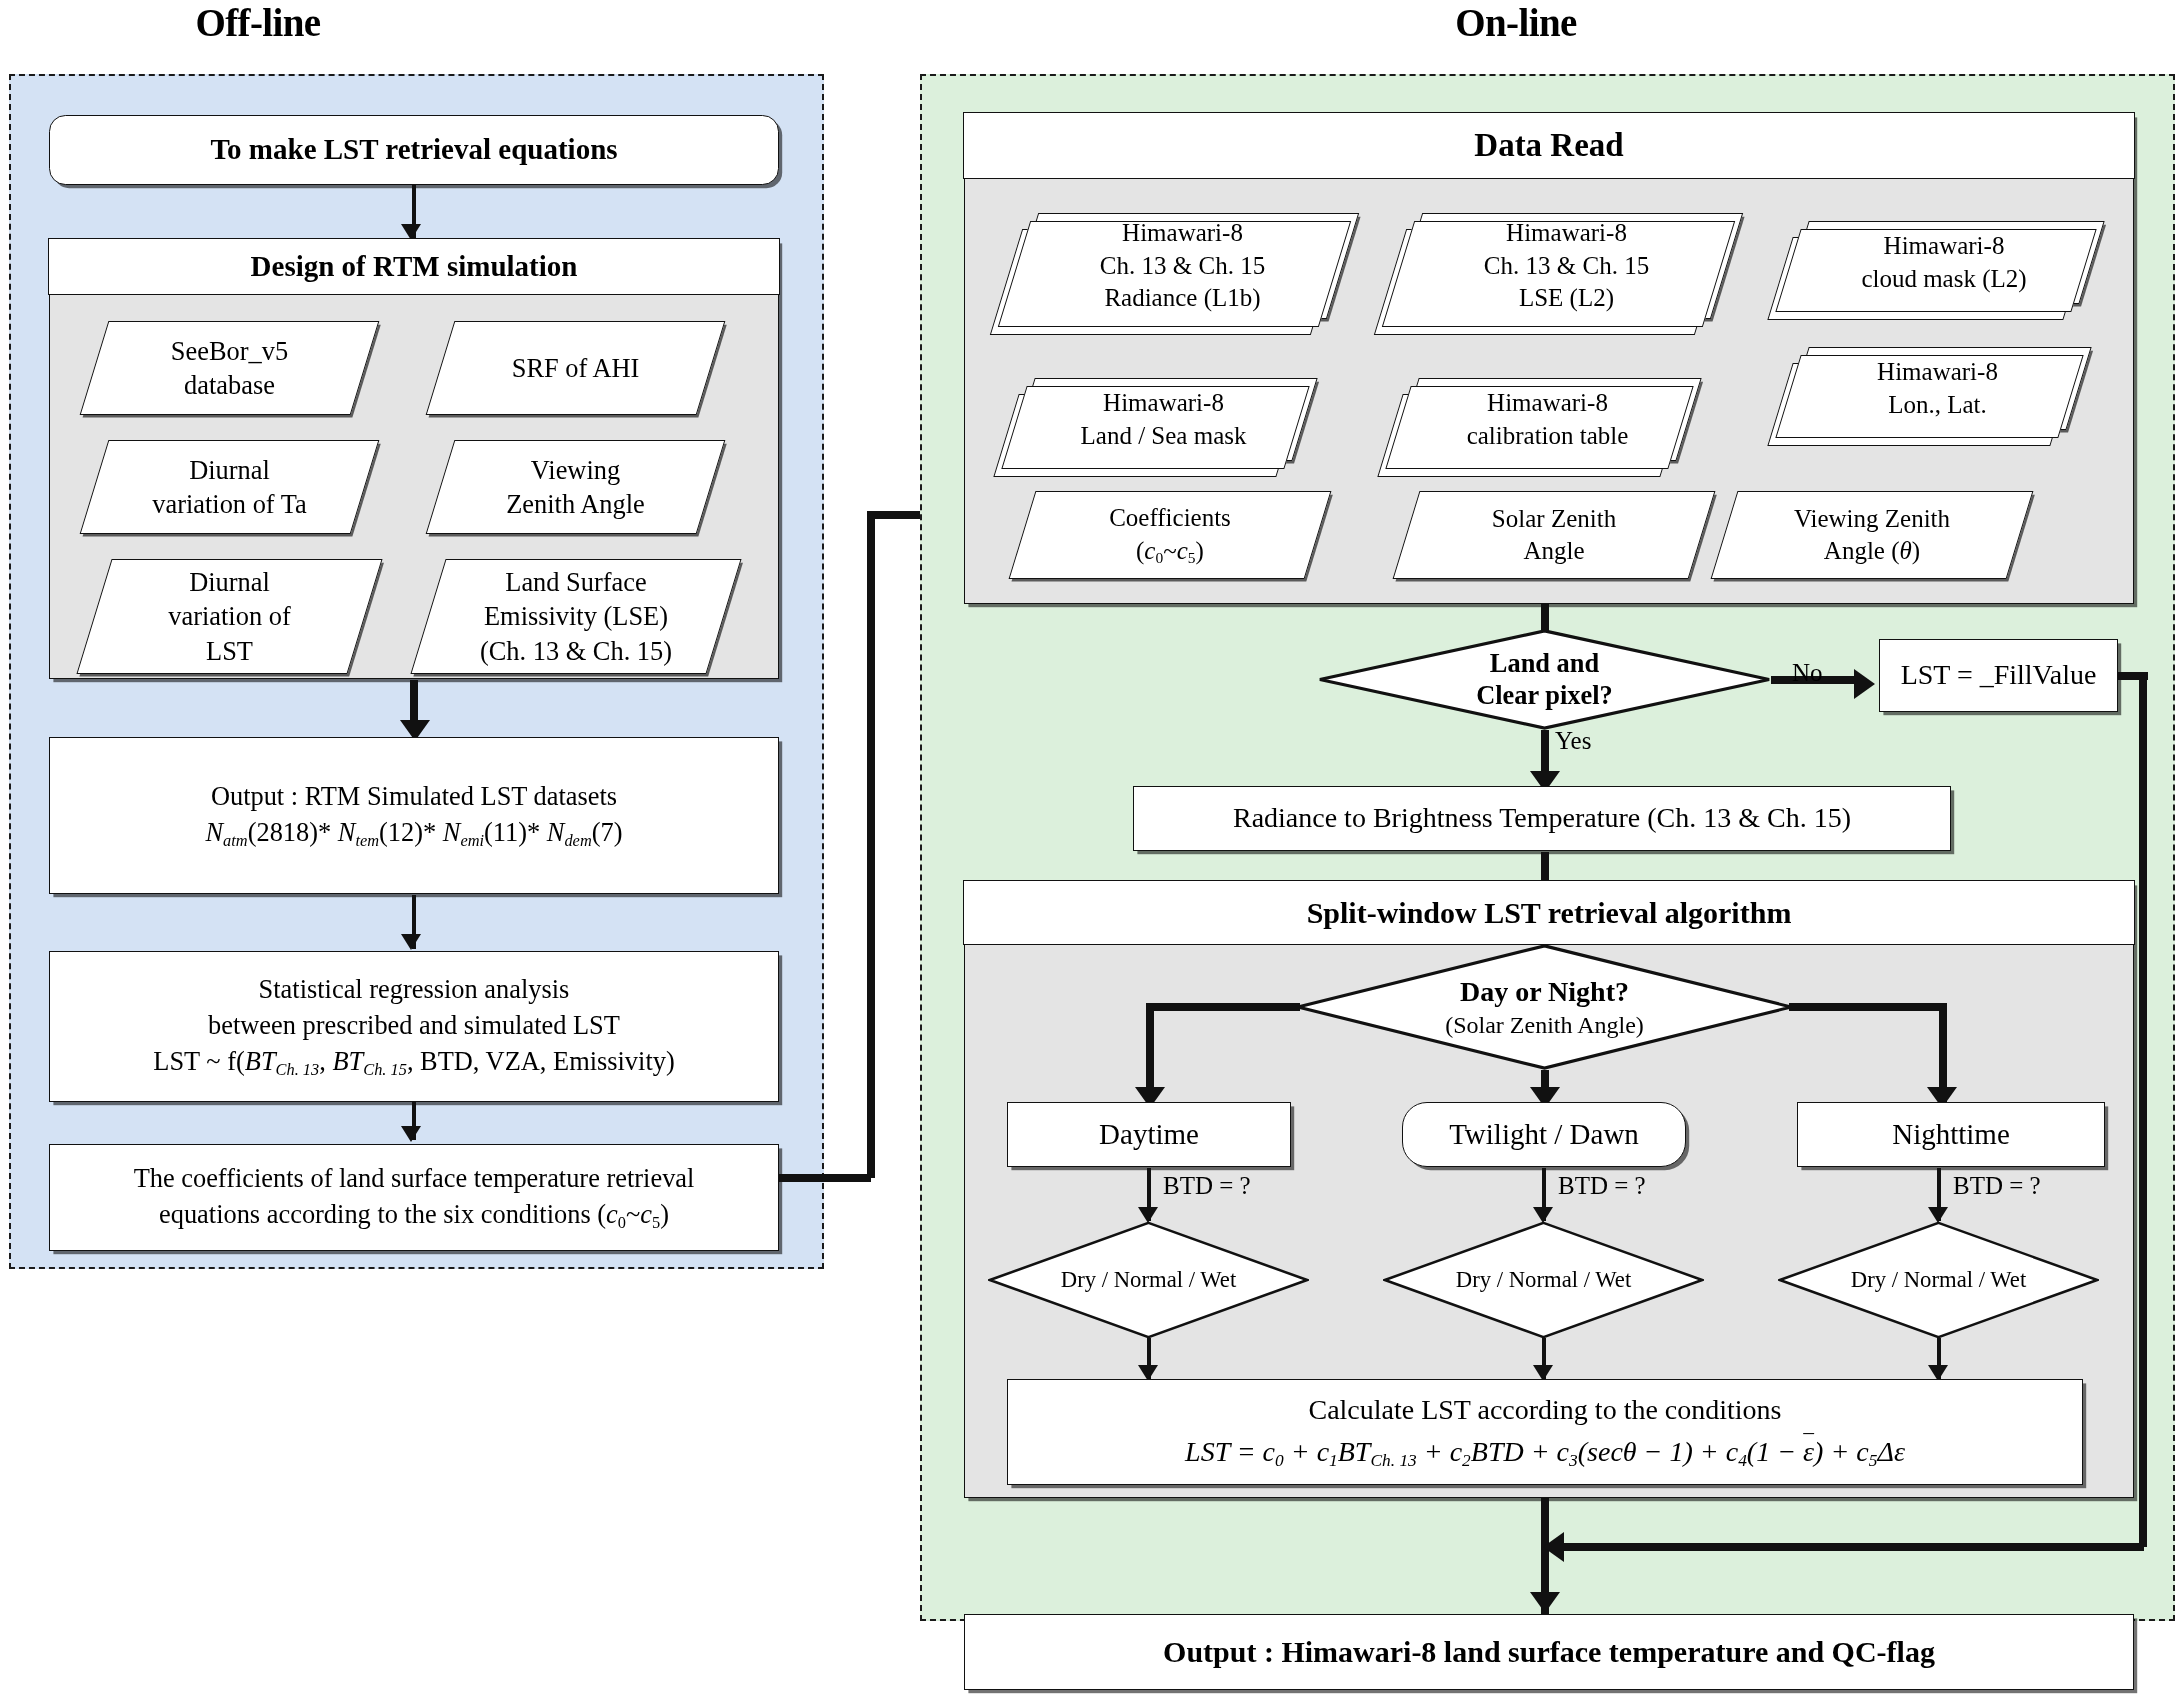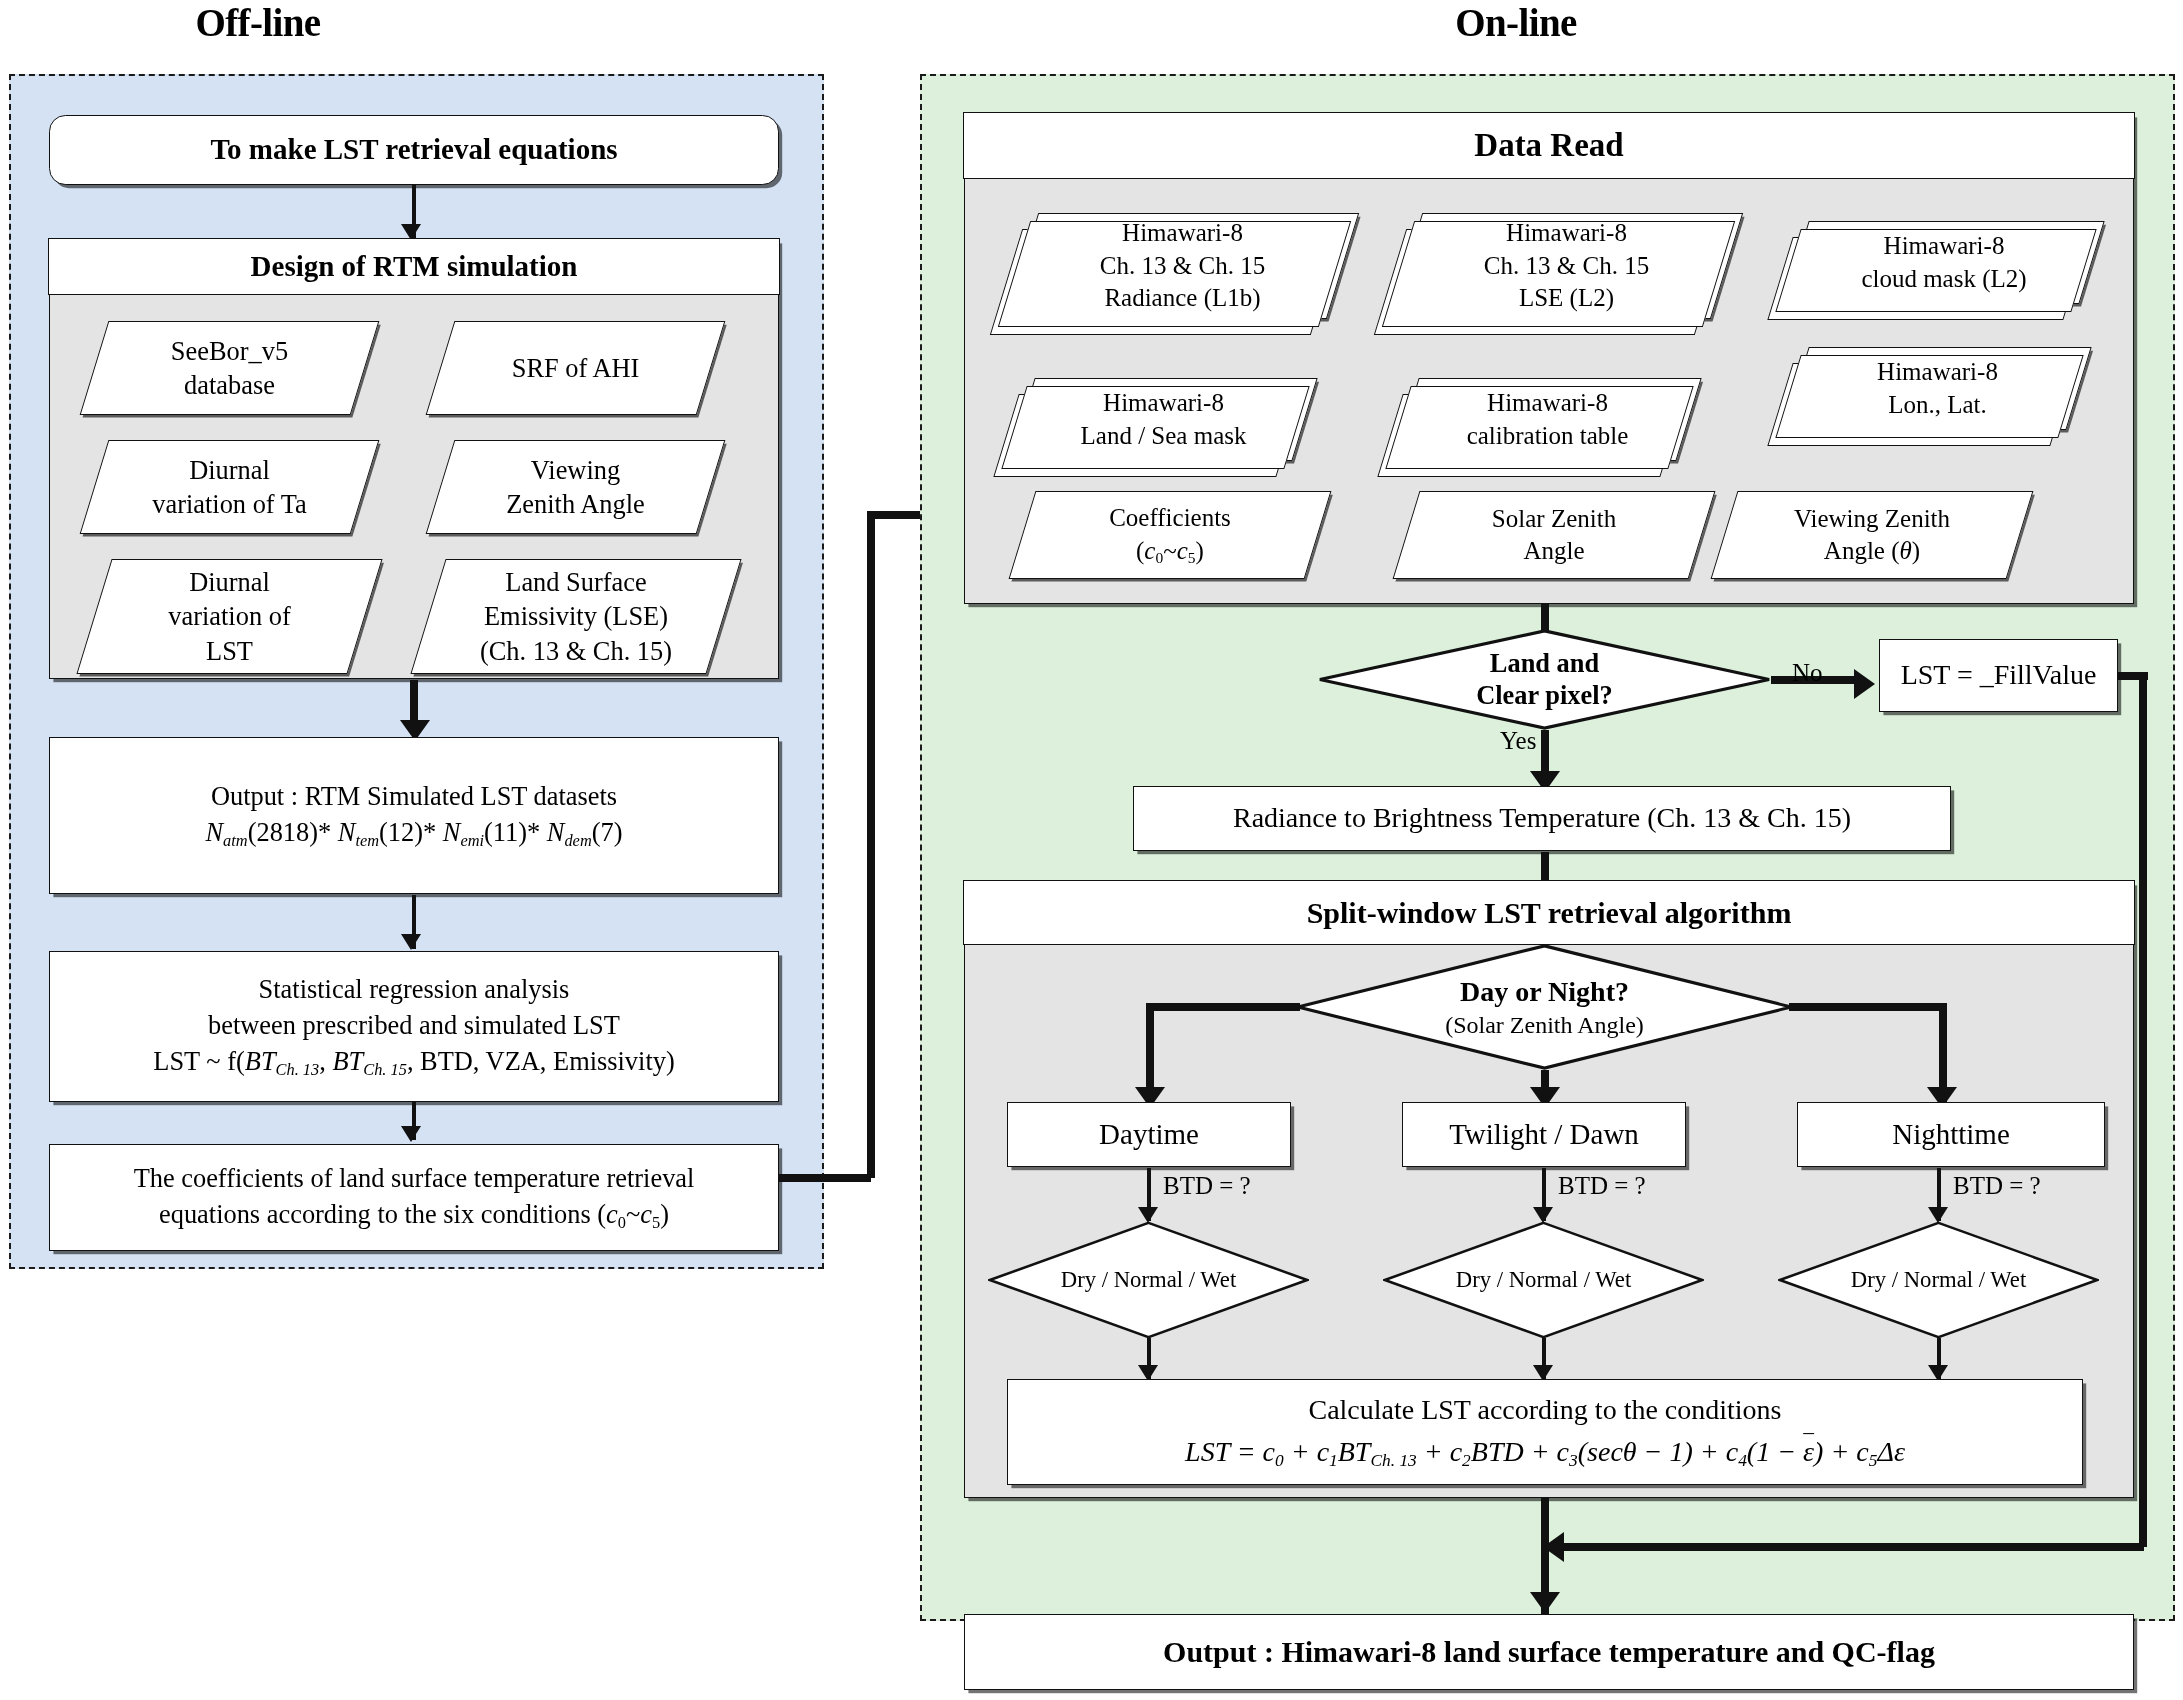--- a/index.html
+++ b/index.html
@@ -257,21 +257,21 @@
 <div class="ln thick h" style="left:1771px; top:676px; width:88px;"></div>
 <div class="arrow big right" style="left:1854px; top:669px;"></div>
 <div class="edge-label" style="left:1792px; top:659px;">No</div>
 
 <div class="box f44" style="left:1879px; top:639px; width:239px; height:73px;">
   <span>LST = _FillValue</span>
 </div>
 
 <div class="ln thick v" style="left:1541px; top:730px; height:55px;"></div>
 <div class="arrow big down" style="left:1530px; top:771px;"></div>
-<div class="edge-label" style="left:1500px; top:727px;">Yes</div>
+<div class="edge-label" style="left:1555px; top:727px;">Yes</div>
 
 <div class="box f44" style="left:1133px; top:786px; width:818px; height:65px;">
   <span>Radiance to Brightness Temperature (Ch. 13 &amp; Ch. 15)</span>
 </div>
 
 <div class="ln thick v" style="left:1541px; top:852px; height:42px;"></div>
 <div class="arrow big down" style="left:1530px; top:880px;"></div>
 
 <div class="group" style="left:964px; top:881px; width:1170px; height:617px;">
   <div class="group-head f48" style="height:65px;">
@@ -296,21 +296,21 @@
 <div class="ln thick v" style="left:1541px; top:1070px; height:34px;"></div>
 <div class="arrow big down" style="left:1530px; top:1087px;"></div>
 
 <div class="ln thick h" style="left:1789px; top:1003px; width:154px;"></div>
 <div class="ln thick v" style="left:1939px; top:1003px; height:101px;"></div>
 <div class="arrow big down" style="left:1927px; top:1087px;"></div>
 
 <div class="box f46" style="left:1007px; top:1102px; width:284px; height:65px;">
   <span>Daytime</span>
 </div>
-<div class="box f46" style="left:1402px; top:1102px; width:284px; height:65px;">
+<div class="box f46" style="left:1402px; top:1102px; width:284px; height:65px;border-radius:25px;">
   <span>Twilight / Dawn</span>
 </div>
 <div class="box f46" style="left:1797px; top:1102px; width:308px; height:65px;">
   <span>Nighttime</span>
 </div>
 
 <div class="ln v" style="left:1147px; top:1168px; height:53px;"></div>
 <div class="arrow down" style="left:1138px; top:1207px;"></div>
 <div class="edge-label f40" style="left:1163px; top:1172px;">BTD = ?</div>
 

